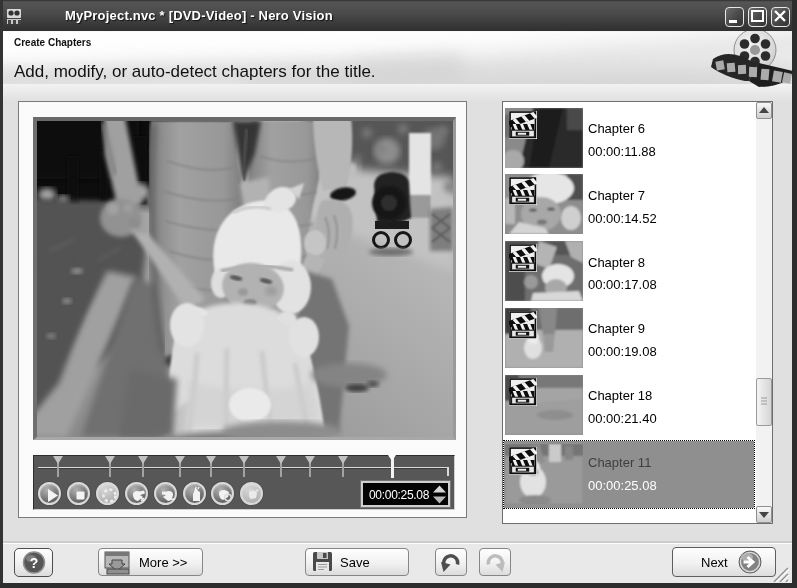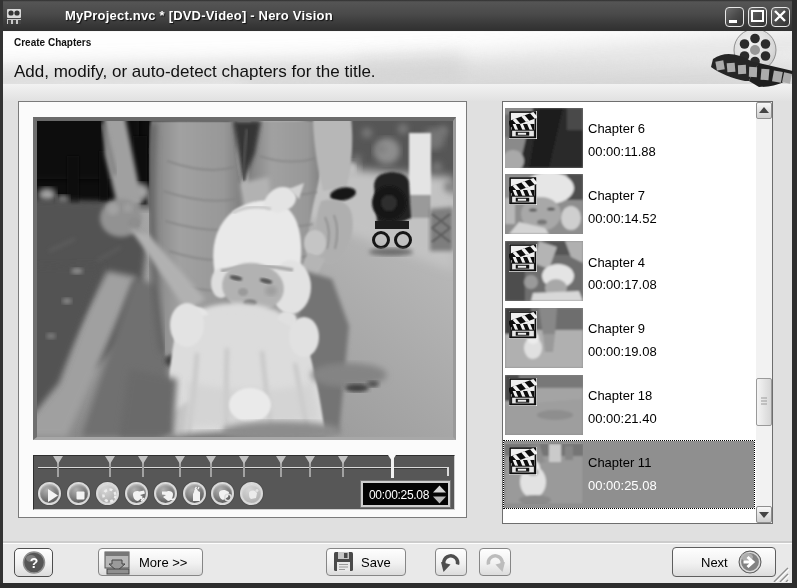--- a/index.html
+++ b/index.html
@@ -58,21 +58,21 @@
 
 #sbar { left:756px; top:102px; width:16px; height:421px; background:#f2f2f2; }
 .sbtn { left:756px; width:16px; height:17px; background:linear-gradient(180deg,#f8f8f8,#cfcfcf); border:1px solid #8f8f8f; border-radius:2px; }
 #sthumb { left:756px; top:378px; width:16px; height:48px; background:linear-gradient(90deg,#f4f4f4,#d6d6d6); border:1px solid #9a9a9a; border-radius:2px; }
 
 
 #bbar { left:3px; top:543px; width:789px; height:40px; background:#e9e9e9; border-top:1px solid #fdfdfd; box-shadow:0 -2px 0 #cccccc; }
 .btn { background:linear-gradient(180deg,#fefefe 0%,#f1f1f1 55%,#dcdcdc 100%); border:1px solid #868686; border-radius:4px; font-size:13px; color:#000; }
 #bhelp { left:14px; top:548px; width:39px; height:29px; border:1.5px solid #4e4e4e; border-radius:5px; }
 #bmore { left:98px; top:548px; width:105px; height:28px; }
-#bsave { left:326px; top:548px; width:80px; height:28px; }
+#bsave { left:305px; top:548px; width:104px; height:28px; }
 #bundo { left:435px; top:548px; width:32px; height:28px; }
 #bredo { left:479px; top:548px; width:32px; height:28px; }
 #bnext { left:672px; top:547px; width:104px; height:30px; border-color:#5e5e5e; }
 </style>
 </head>
 <body>
 <div id="win">
   <div class="abs" id="titlebar"></div>
   <div class="abs" id="borderL"></div>
     <div class="abs" id="borderR"></div>
@@ -464,27 +464,27 @@
   <svg class="abs" style="left:509px;top:378px" width="28" height="28">
       <use href="#clap"></use>
     </svg>
   <svg class="abs" style="left:509px;top:447px" width="28" height="28">
       <use href="#clap"></use>
     </svg>
   <div class="abs chlabel" style="top:121px">Chapter 6</div>
   <div class="abs chlabel" style="top:144px">00:00:11.88</div>
   <div class="abs chlabel" style="top:188px">Chapter 7</div>
   <div class="abs chlabel" style="top:211px">00:00:14.52</div>
-  <div class="abs chlabel" style="top:255px">Chapter 4</div>
+  <div class="abs chlabel" style="top:255px">Chapter 8</div>
   <div class="abs chlabel" style="top:277px">00:00:17.08</div>
   <div class="abs chlabel" style="top:321px">Chapter 9</div>
   <div class="abs chlabel" style="top:344px">00:00:19.08</div>
   <div class="abs chlabel" style="top:388px">Chapter 18</div>
   <div class="abs chlabel" style="top:411px">00:00:21.40</div>
-  <div class="abs chlabel" style="top:455px;color:#000000">Chapter 11</div>
+  <div class="abs chlabel" style="top:455px;color:#0c4a6e">Chapter 11</div>
   <div class="abs chlabel" style="top:478px;color:#fff">00:00:25.08</div>
   <div class="abs" id="sbar"></div>
   <div class="abs sbtn" style="top:102px"><svg width="14" height="15">
         <path d="M7,4 L12,10 L2,10 Z" fill="#444"></path>
       </svg></div>
   <div class="abs sbtn" style="top:506px"><svg width="14" height="15">
         <path d="M7,11 L12,5 L2,5 Z" fill="#444"></path>
       </svg></div>
   <div class="abs" id="sthumb">
       <svg width="14" height="46" style="position:absolute;left:0px;top:0px">

